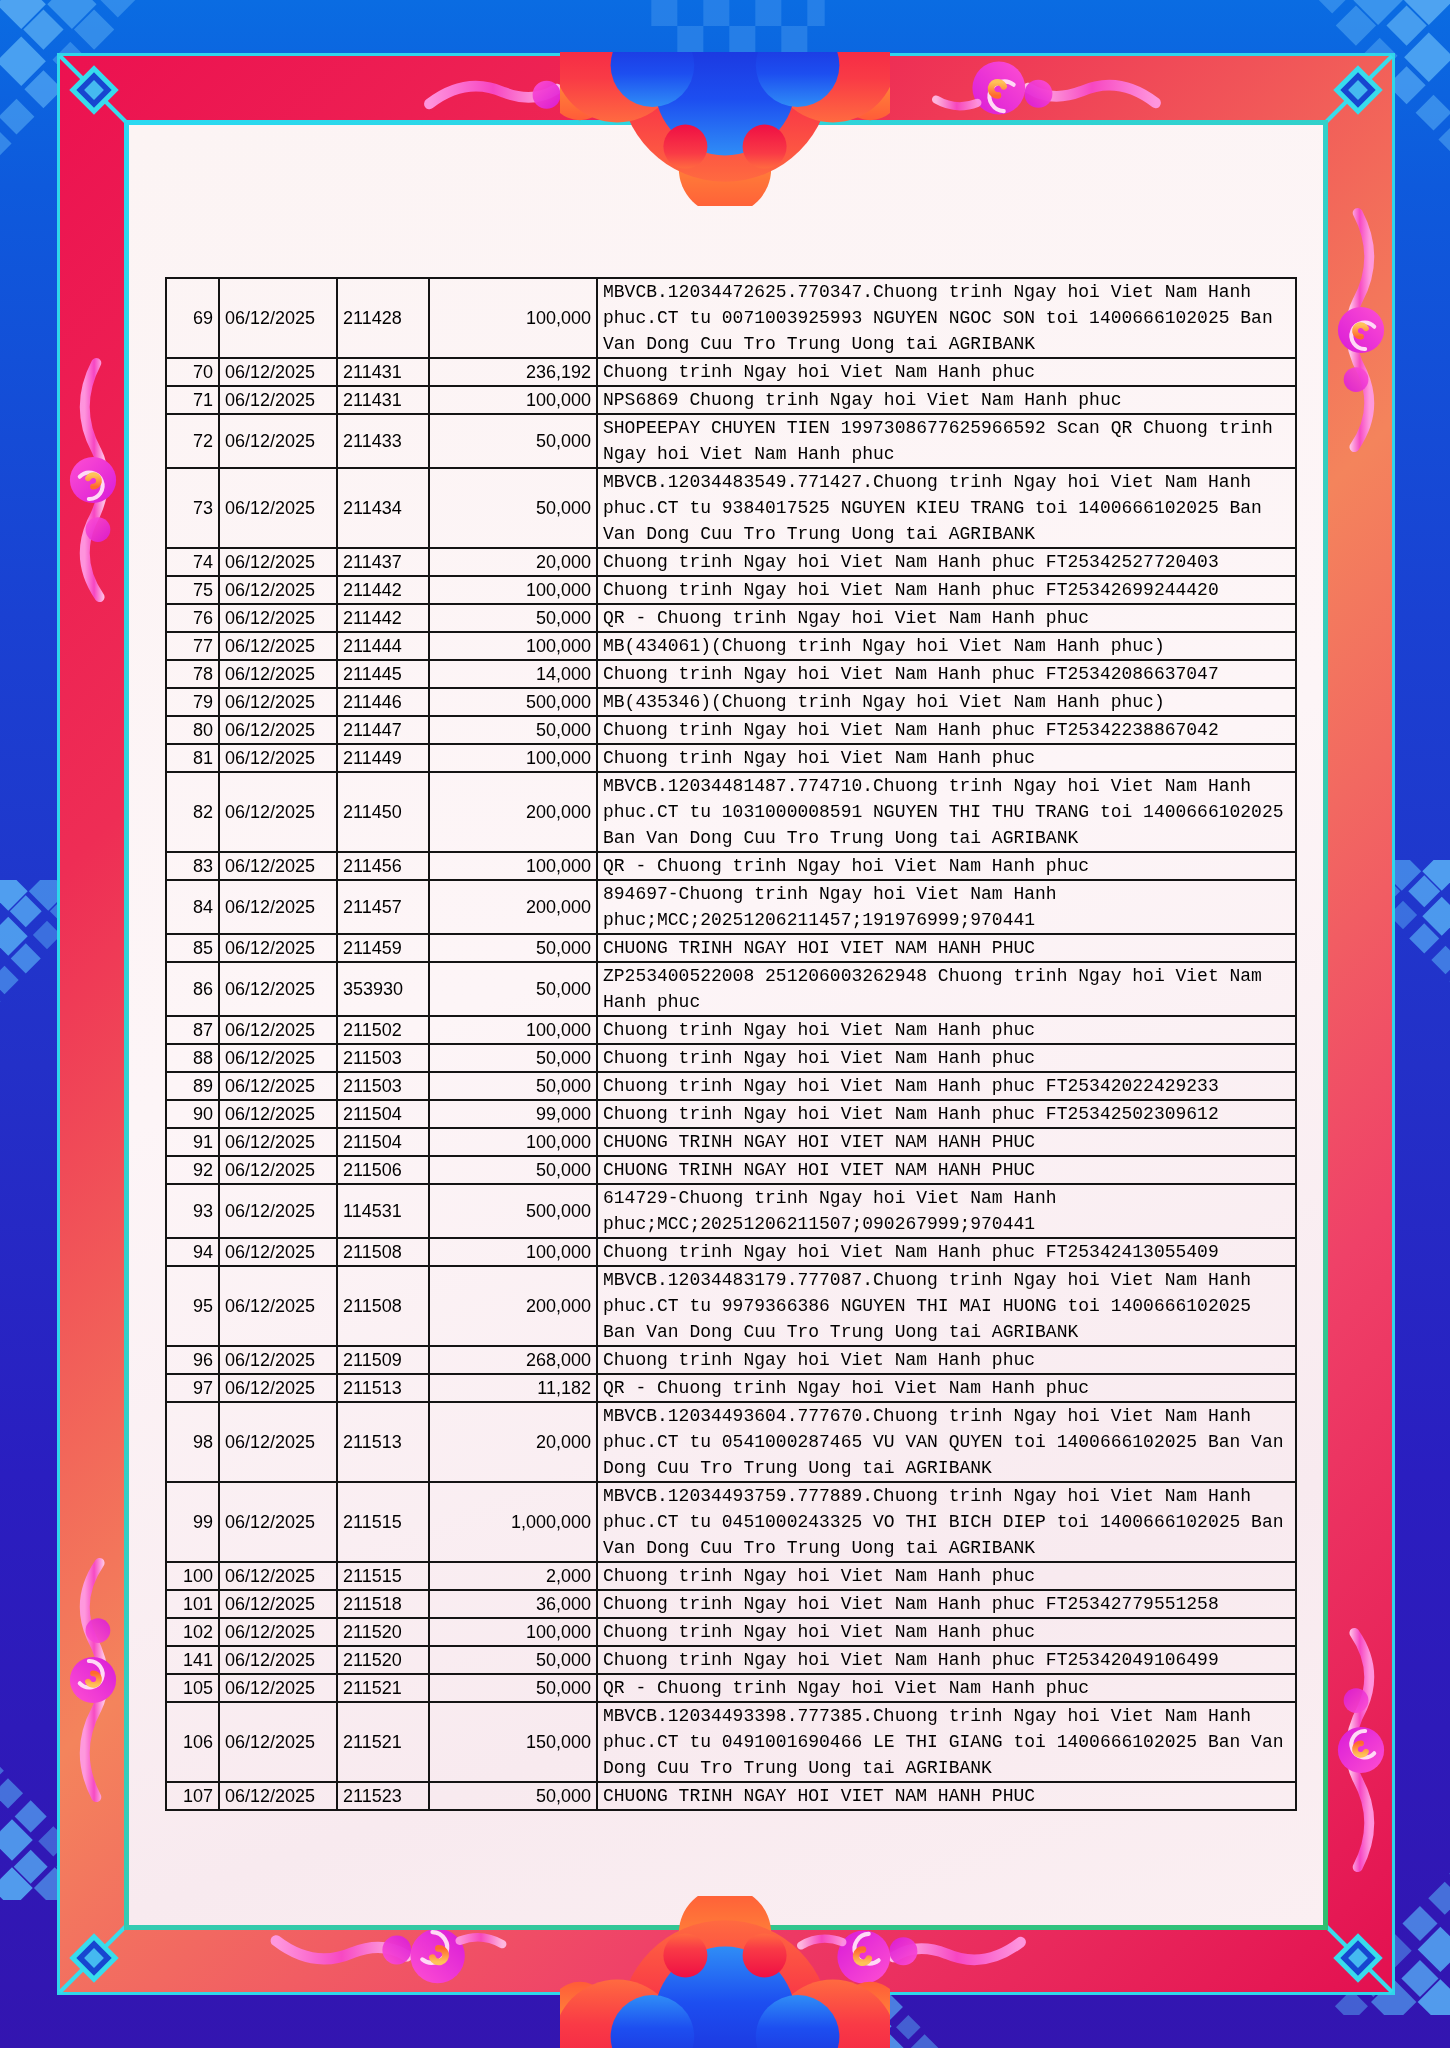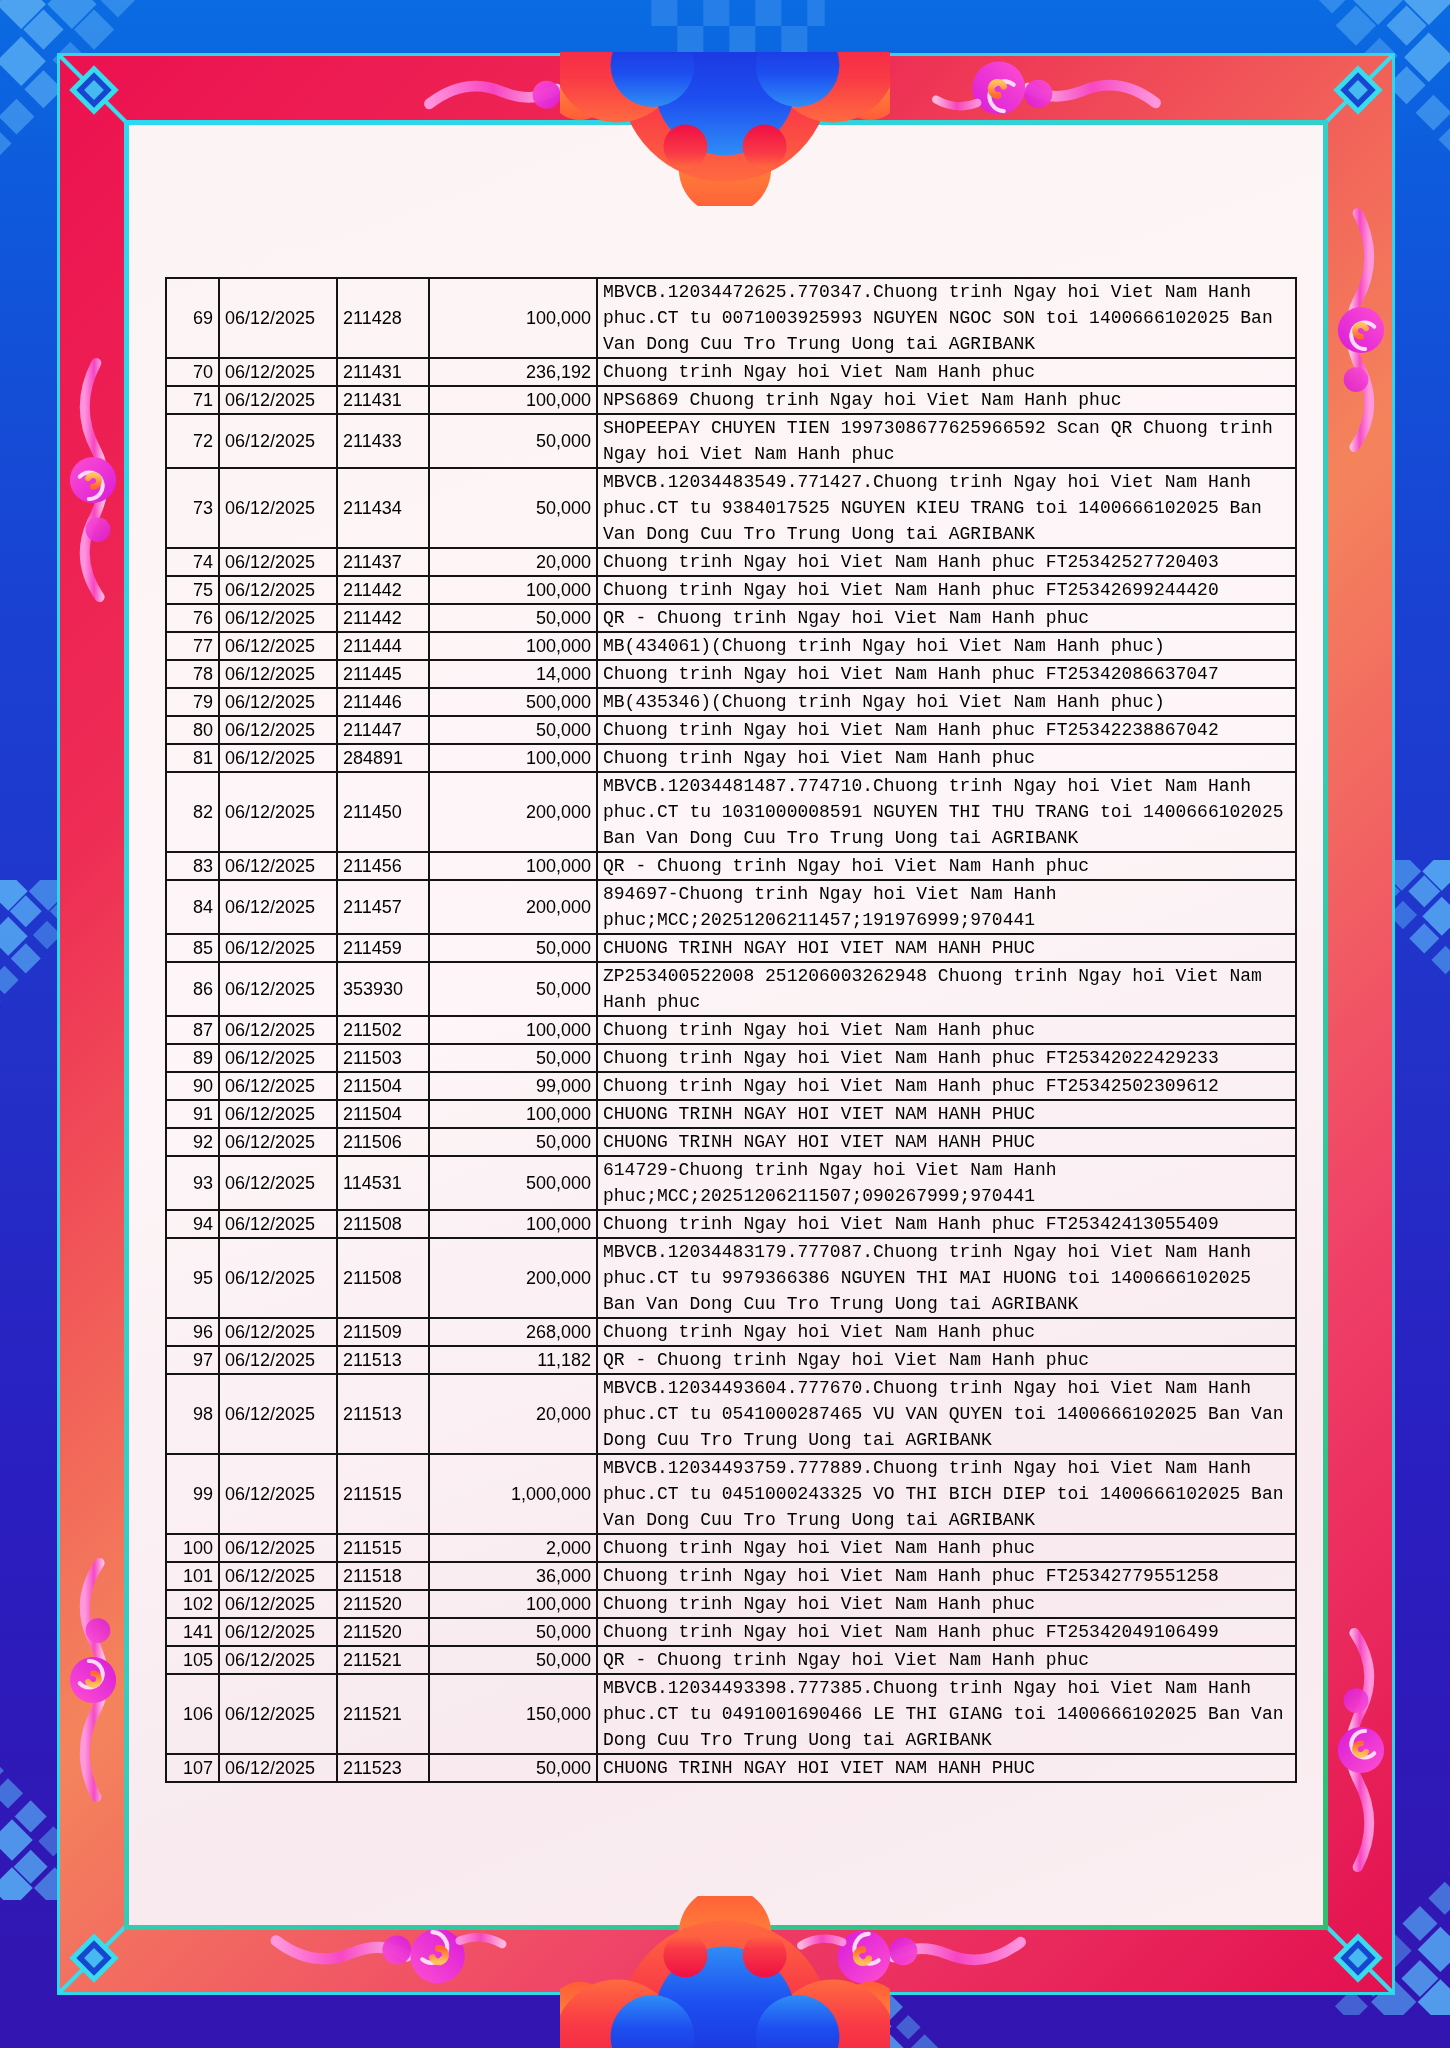--- a/index.html
+++ b/index.html
@@ -301,21 +301,21 @@
           <tr>
             <td class="num">80</td>
             <td>06/12/2025</td>
             <td>211447</td>
             <td class="num">50,000</td>
             <td class="desc">Chuong trinh Ngay hoi Viet Nam Hanh phuc FT25342238867042</td>
           </tr>
           <tr>
             <td class="num">81</td>
             <td>06/12/2025</td>
-            <td>284891</td>
+            <td>211449</td>
             <td class="num">100,000</td>
             <td class="desc">Chuong trinh Ngay hoi Viet Nam Hanh phuc</td>
           </tr>
           <tr>
             <td class="num">82</td>
             <td>06/12/2025</td>
             <td>211450</td>
             <td class="num">200,000</td>
             <td class="desc">MBVCB.12034481487.774710.Chuong trinh Ngay hoi Viet Nam Hanh phuc.CT tu 1031000008591 NGUYEN THI THU TRANG toi 1400666102025 Ban Van Dong Cuu Tro Trung Uong tai AGRIBANK</td>
           </tr>
@@ -345,20 +345,27 @@
             <td>06/12/2025</td>
             <td>353930</td>
             <td class="num">50,000</td>
             <td class="desc">ZP253400522008 251206003262948 Chuong trinh Ngay hoi Viet Nam Hanh phuc</td>
           </tr>
           <tr>
             <td class="num">87</td>
             <td>06/12/2025</td>
             <td>211502</td>
             <td class="num">100,000</td>
+            <td class="desc">Chuong trinh Ngay hoi Viet Nam Hanh phuc</td>
+          </tr>
+          <tr>
+            <td class="num">88</td>
+            <td>06/12/2025</td>
+            <td>211503</td>
+            <td class="num">50,000</td>
             <td class="desc">Chuong trinh Ngay hoi Viet Nam Hanh phuc</td>
           </tr>
           <tr>
             <td class="num">89</td>
             <td>06/12/2025</td>
             <td>211503</td>
             <td class="num">50,000</td>
             <td class="desc">Chuong trinh Ngay hoi Viet Nam Hanh phuc FT25342022429233</td>
           </tr>
           <tr>

